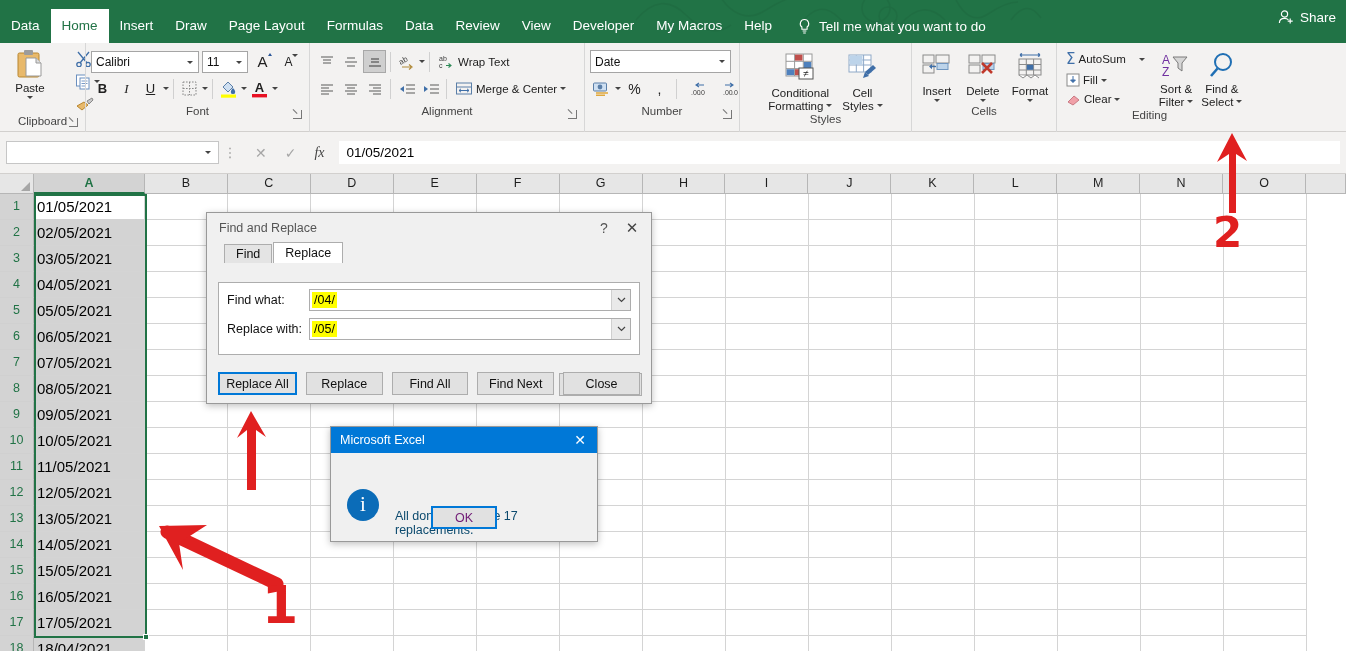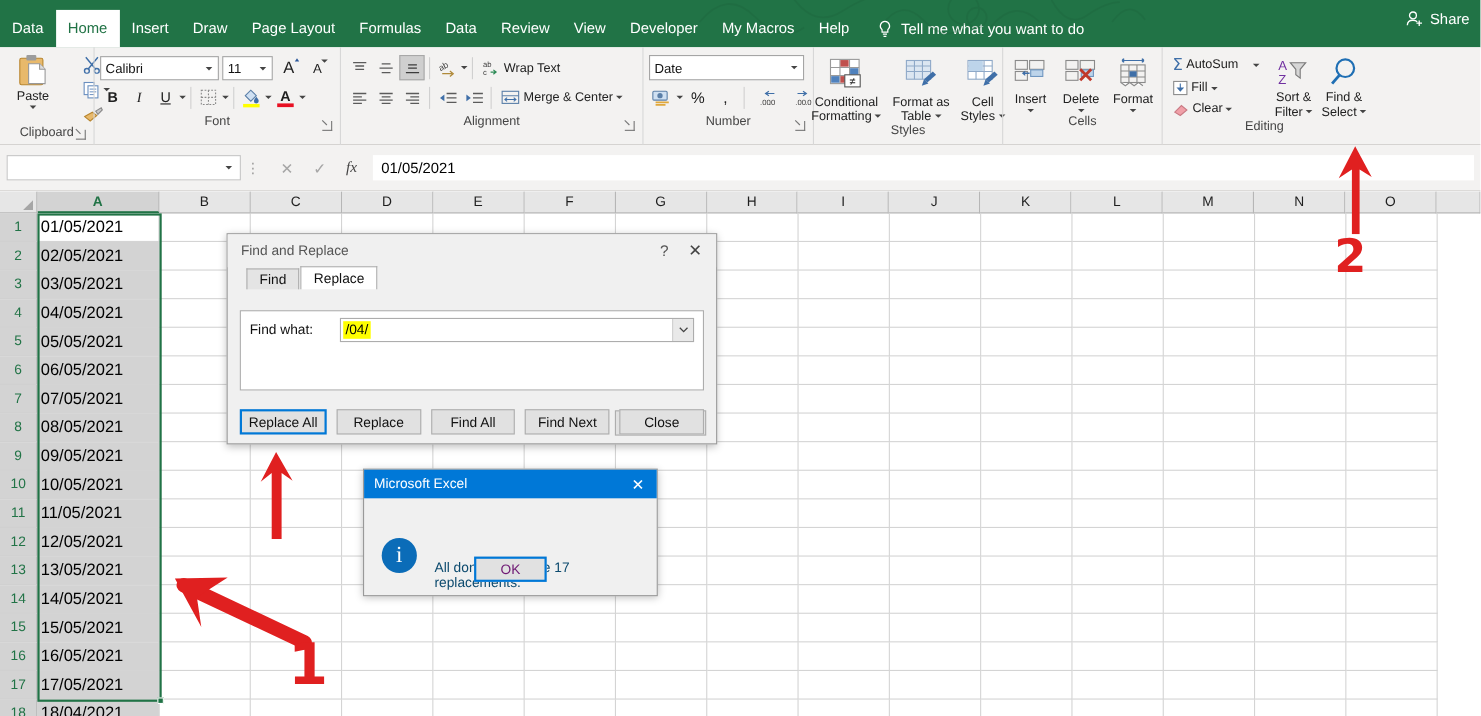--- a/index.html
+++ b/index.html
@@ -547,33 +547,20 @@
             <text x="24" y="25" font-size="10" text-anchor="middle" fill="#222" font-family="Liberation Sans">≠</text>
           </svg>
           <span class="lbl">Conditional</span>
           <span style="display:flex;align-items:center;gap:3px">
             <span>Formatting</span>
             <span class="caret"></span>
           </span>
         </div>
         <div class="bigbtn">
           <svg width="34" height="33" viewBox="0 0 34 33">
-            <rect x="4" y="3" width="22" height="17" fill="#dce6f1" stroke="#8fa9c8"></rect>
-            <path d="M4 8h22M4 13h22M11.3 3v17M18.6 3v17" stroke="#8fa9c8"></path>
-            <path d="M20 20l8-7 3 3-8 7z" fill="#3f6fa8"></path>
-            <path d="M20 20l-2 6 6-2z" fill="#3f6fa8"></path>
-          </svg>
-          <span class="lbl">Format as</span>
-          <span style="display:flex;align-items:center;gap:3px">
-            <span>Table</span>
-            <span class="caret"></span>
-          </span>
-        </div>
-        <div class="bigbtn">
-          <svg width="34" height="33" viewBox="0 0 34 33">
             <rect x="4" y="3" width="22" height="17" fill="#fff" stroke="#8fa9c8"></rect>
             <path d="M4 8h22M4 13h22M11.3 3v17M18.6 3v17" stroke="#8fa9c8"></path>
             <rect x="4.5" y="3.5" width="13" height="9" fill="#bdd4ea"></rect>
             <path d="M20 20l8-7 3 3-8 7z" fill="#3f6fa8"></path>
             <path d="M20 20l-2 6 6-2z" fill="#3f6fa8"></path>
           </svg>
           <span class="lbl">Cell</span>
           <span style="display:flex;align-items:center;gap:3px">
             <span>Styles</span>
             <span class="caret"></span>
@@ -1080,20 +1067,31 @@
         <span class="flabel">Find what:</span>
         <div class="fcombo">
           <span class="fval">/04/</span>
           <span class="dd">
             <svg width="9" height="6" viewBox="0 0 9 6">
                 <path d="M1 1l3.5 3.5L8 1" fill="none" stroke="#444" stroke-width="1.2"></path>
               </svg>
           </span>
         </div>
       </div>
+      <div class="frow">
+        <span class="flabel">Replace with:</span>
+        <div class="fcombo">
+          <span class="fval">/05/</span>
+          <span class="dd">
+            <svg width="9" height="6" viewBox="0 0 9 6">
+                <path d="M1 1l3.5 3.5L8 1" fill="none" stroke="#444" stroke-width="1.2"></path>
+              </svg>
+          </span>
+        </div>
+      </div>
     </div>
     <div class="optbtn">Options &gt;&gt;</div>
     <div class="dlg-buttons">
       <div class="dbtn focus">Replace All</div>
       <div class="dbtn">Replace</div>
       <div class="dbtn">Find All</div>
       <div class="dbtn">Find Next</div>
       <div class="dbtn">Close</div>
     </div>
   </div>

